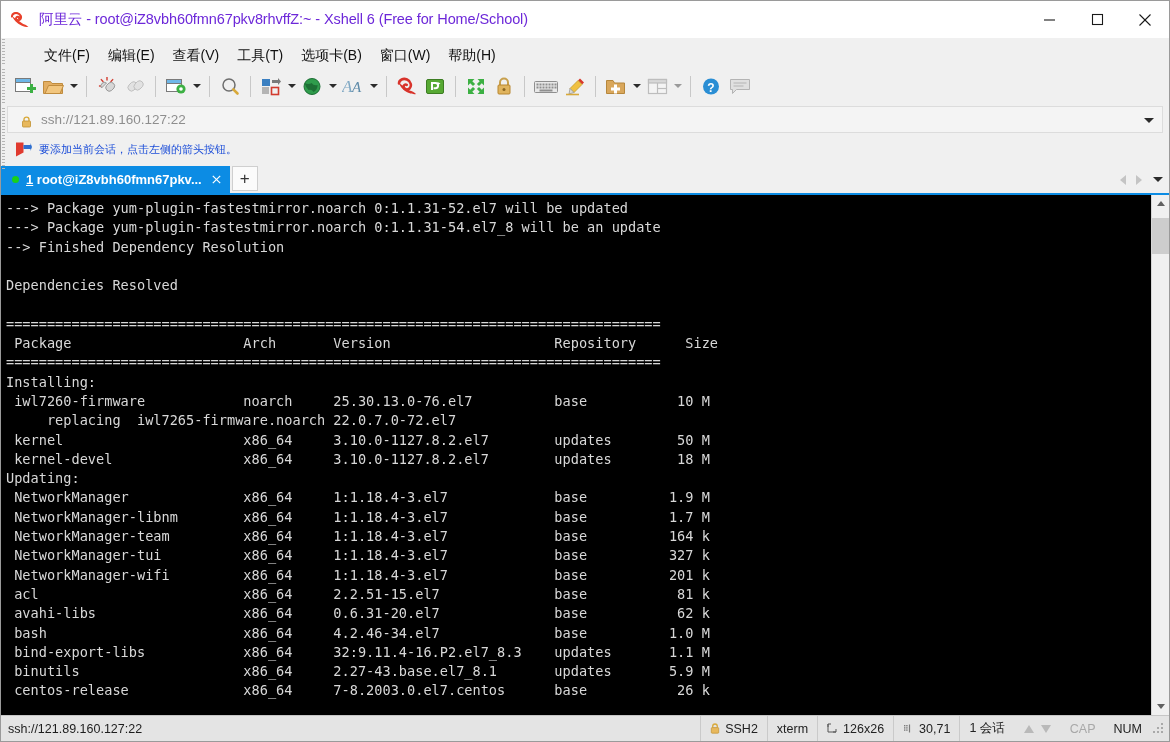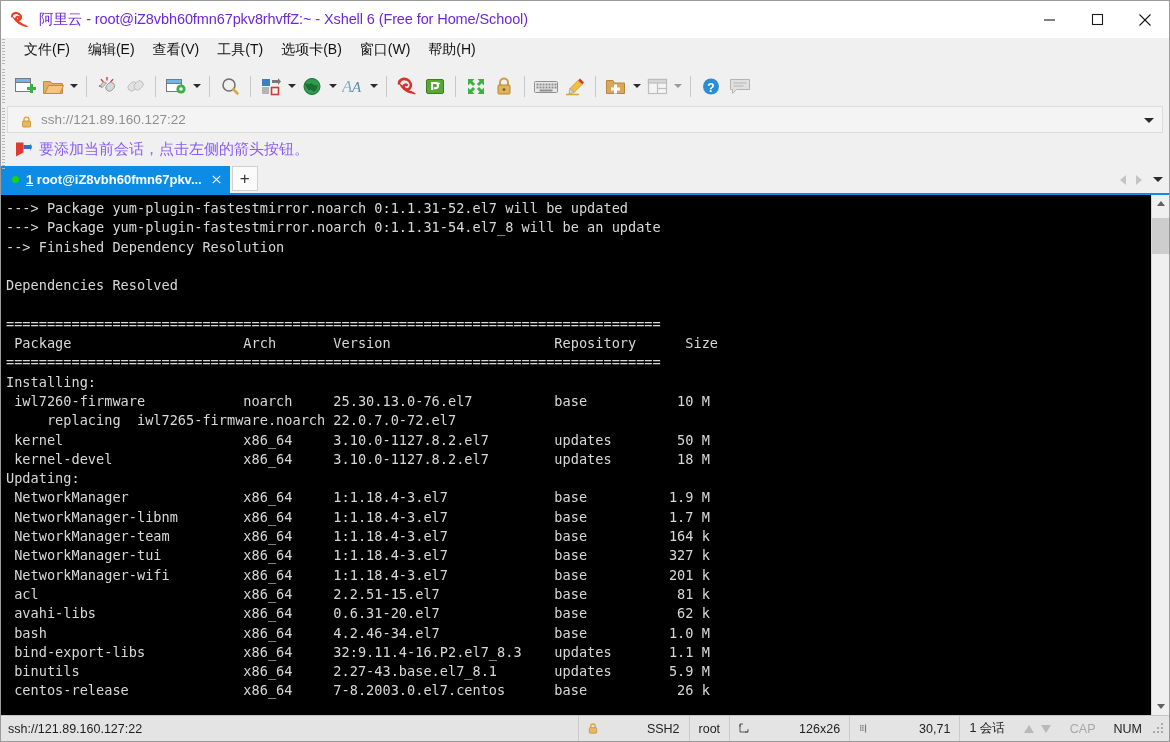--- a/index.html
+++ b/index.html
@@ -68,23 +68,24 @@
     background: #ffffff;
   }
   .win-btn svg { display:block; }
 
   
   .menubar {
     height: 29px;
     min-height: 29px;
     background: #f0f0f0;
     display: flex;
-    align-items: flex-start;
+    align-items: flex-end;
     padding-left: 14px;
     border-bottom: none;
+    margin-left: 20px;
   }
   .menu-item {
     font-size: 14px;
     color: #111;
     padding: 4px 9px 5px 9px;
     white-space: nowrap;
     line-height: 1;
   }
 
   
@@ -167,22 +168,22 @@
     align-items: center;
     padding-left: 14px;
   }
   .flag-ico {
     width: 17px; height: 15px;
     margin-right: 7px;
     position: relative;
     flex: 0 0 auto;
   }
   .notice-text {
-    font-size: 15px;
-    color: #8b5cf6;
+    font-size: 11px;
+    color: #1d4ed8;
   }
 
   
   .tabstrip {
     height: 27px;
     min-height: 27px;
     background: #f0f0f0;
     display: flex;
     align-items: flex-start;
     position: relative;
@@ -353,21 +354,20 @@
   }
   .sb-spacer { flex: 1 1 auto; }
   .sb-cell {
     display: flex;
     align-items: center;
     height: 26px;
     padding: 0 9px;
     white-space: nowrap;
     border-left: 1px solid #cacaca;
     box-sizing: border-box;
-    gap: 44px;
   }
   .sb-cell.noborder { border-left: none; text-align: center; }
   .sb-cell.dim { color: #a8a8a8; }
   .sb-ico { margin-right: 5px; display:flex; align-items:center; }
   .sb-arrows { display:flex; align-items:center; gap:7px; padding: 0 10px; }
   .sb-arrows i.up {
     width:0;height:0;
     border-left:5px solid transparent;
     border-right:5px solid transparent;
     border-bottom:8px solid #b9b9b9;
@@ -729,21 +729,21 @@
     <div class="sb-cell">
       <span class="sb-ico">
         <svg width="10" height="11" viewBox="0 0 10 11">
           <path d="M2.7 4.6 L2.7 3.3 a2.3 2.3 0 0 1 4.6 0 L7.3 4.6" fill="none" stroke="#d8a93a" stroke-width="1.3"></path>
           <rect x="1.3" y="4.6" width="7.4" height="5.6" rx="0.8" fill="#e8b85c" stroke="#c09030" stroke-width="0.7"></rect>
         </svg>
       </span>
       <span>SSH2</span>
     </div>
 
-    <div class="sb-cell">root</div>
+    <div class="sb-cell">xterm</div>
 
     <div class="sb-cell">
       <span class="sb-ico">
         <svg width="11" height="11" viewBox="0 0 11 11">
           <path d="M1 1 L1 9 L9 9" fill="none" stroke="#555" stroke-width="1"></path>
           <path d="M1 1 l0 3 M1 1 l3 0" stroke="#555" stroke-width="1"></path>
           <path d="M9 9 l-3 0 M9 9 l0 -3" stroke="#555" stroke-width="1"></path>
         </svg>
       </span>
       <span>126x26</span>

